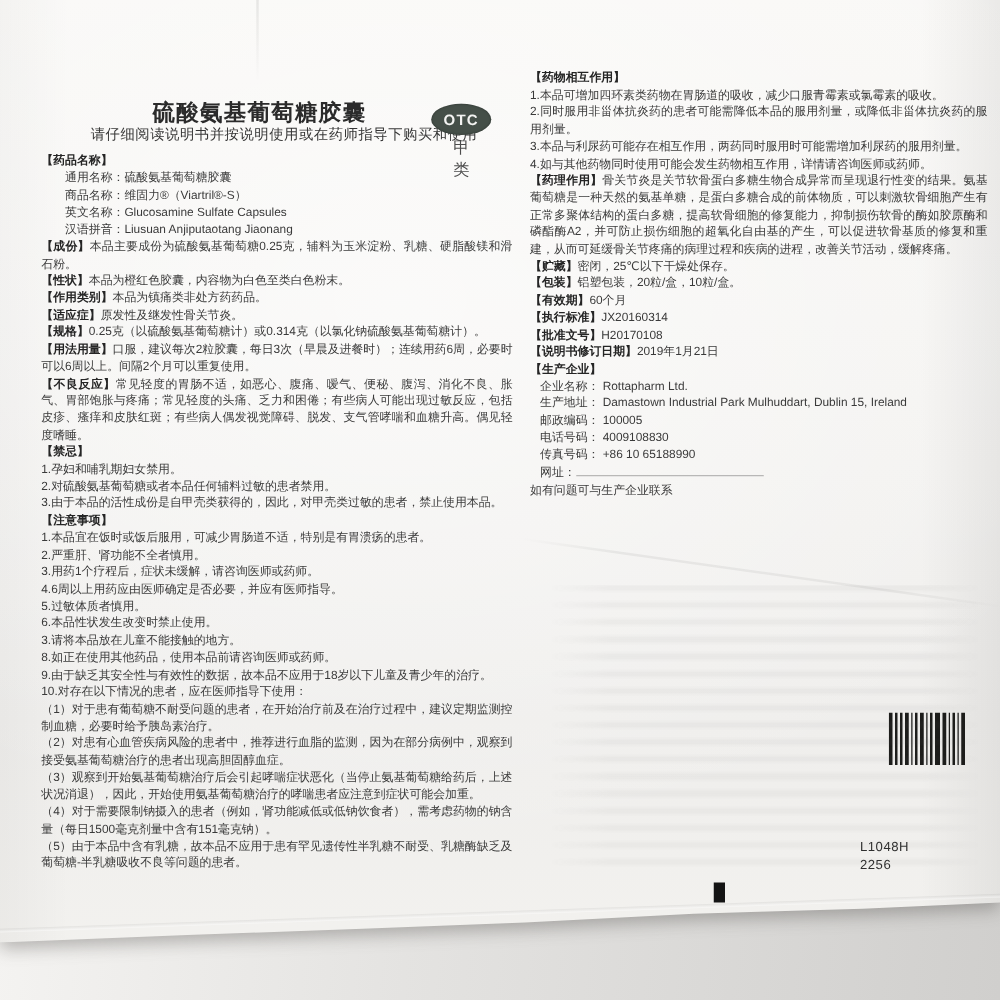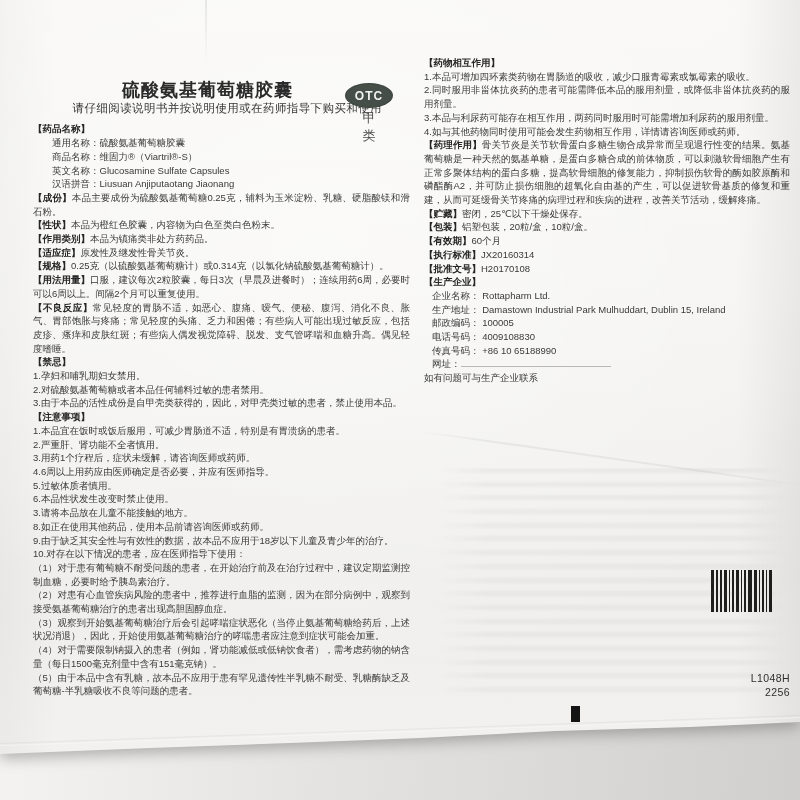--- a/index.html
+++ b/index.html
@@ -25,21 +25,21 @@
   .indent-sm{padding-left:8px;}
   .blank-line{display:inline-block;width:150px;height:9px;border-bottom:1px solid rgba(70,70,70,.35);}
   .otc-badge{position:absolute;left:343px;top:83px;width:52px;text-align:center;}
   .otc-oval{width:48px;height:25px;border-radius:50%;background:#454f48;color:#f3f3f1;
             font-size:12px;font-weight:700;letter-spacing:1px;
             display:flex;align-items:center;justify-content:center;margin:0 auto;
             box-shadow:inset 0 0 2px rgba(0,0,0,.4);}
   .otc-class{margin-top:1px;font-size:13px;color:#4c4c4c;letter-spacing:7px;padding-left:7px;}
   .barcode{position:absolute;left:711px;top:570px;}
   .regmark{position:absolute;left:571px;top:706px;width:9px;height:16px;background:#141414;}
-  .lot{position:absolute;left:688px;top:672px;width:102px;text-align:right;
+  .lot{position:absolute;left:688px;top:672px;width:102px;
        font-size:10.5px;line-height:13.5px;color:#2e2e2e;letter-spacing:.4px;}
   .crease-v{position:absolute;left:205px;top:0;width:2px;height:66px;
             background:linear-gradient(180deg,rgba(0,0,0,.08),rgba(0,0,0,0));}
   .crease-d{position:absolute;left:416px;top:430px;width:392px;height:2px;
             background:linear-gradient(90deg,rgba(0,0,0,0),rgba(0,0,0,.06) 20%,rgba(0,0,0,.05) 80%,rgba(0,0,0,0));
             transform:rotate(8deg);transform-origin:left center;}
   .crease-b{position:absolute;left:0;top:743px;width:820px;height:3px;
             background:linear-gradient(180deg,rgba(0,0,0,.06),rgba(255,255,255,.5));
             transform:rotate(-2deg);transform-origin:left center;}
   .ghost{position:absolute;left:438px;top:468px;width:348px;height:232px;opacity:.42;
@@ -109,20 +109,21 @@
             <p class="para"><span>1.本品可增加四环素类药物在胃肠道的吸收，减少口服青霉素或氯霉素的吸收。</span></p>
             <p class="para"><span>2.同时服用非甾体抗炎药的患者可能需降低本品的服用剂量，或降低非甾体抗炎药的服用剂量。</span></p>
             <p class="para"><span>3.本品与利尿药可能存在相互作用，两药同时服用时可能需增加利尿药的服用剂量。</span></p>
             <p class="para"><span>4.如与其他药物同时使用可能会发生药物相互作用，详情请咨询医师或药师。</span></p>
             <p class="para"><b>【药理作用】</b><span>骨关节炎是关节软骨蛋白多糖生物合成异常而呈现退行性变的结果。氨基葡萄糖是一种天然的氨基单糖，是蛋白多糖合成的前体物质，可以刺激软骨细胞产生有正常多聚体结构的蛋白多糖，提高软骨细胞的修复能力，抑制损伤软骨的酶如胶原酶和磷酯酶A2，并可防止损伤细胞的超氧化自由基的产生，可以促进软骨基质的修复和重建，从而可延缓骨关节疼痛的病理过程和疾病的进程，改善关节活动，缓解疼痛。</span></p>
             <p class="para"><b>【贮藏】</b><span>密闭，25℃以下干燥处保存。</span></p>
             <p class="para"><b>【包装】</b><span>铝塑包装，20粒/盒，10粒/盒。</span></p>
             <p class="para"><b>【有效期】</b><span>60个月</span></p>
             <p class="para"><b>【执行标准】</b><span>JX20160314</span></p>
             <p class="para"><b>【批准文号】</b><span>H20170108</span></p>
+            <p class="para"><b>【说明书修订日期】</b><span>2019年1月21日</span></p>
             <p class="para"><b>【生产企业】</b></p>
             <p class="para indent-sm"><span>企业名称： Rottapharm Ltd.</span></p>
             <p class="para indent-sm"><span>生产地址： Damastown Industrial Park Mulhuddart, Dublin 15, Ireland</span></p>
             <p class="para indent-sm"><span>邮政编码： 100005</span></p>
             <p class="para indent-sm"><span>电话号码： 4009108830</span></p>
             <p class="para indent-sm"><span>传真号码： +86 10 65188990</span></p>
             <p class="para indent-sm"><span>网址：</span><span class="blank-line"></span></p>
             <p class="para"><span>如有问题可与生产企业联系</span></p>
           </div>
       </div>

